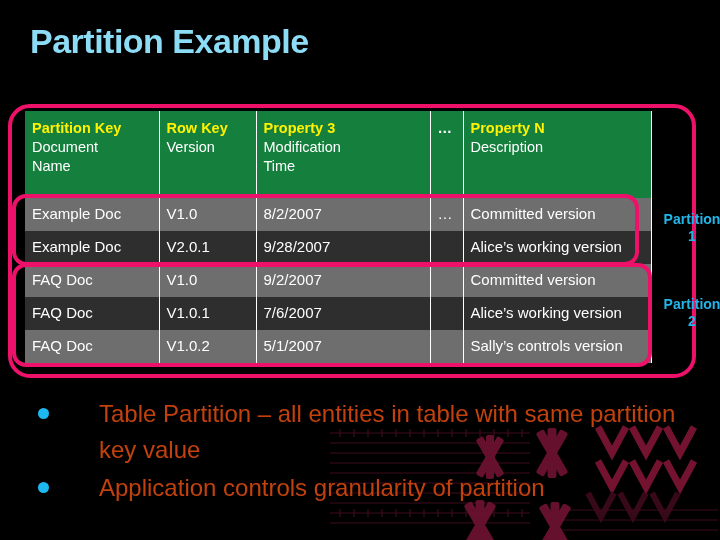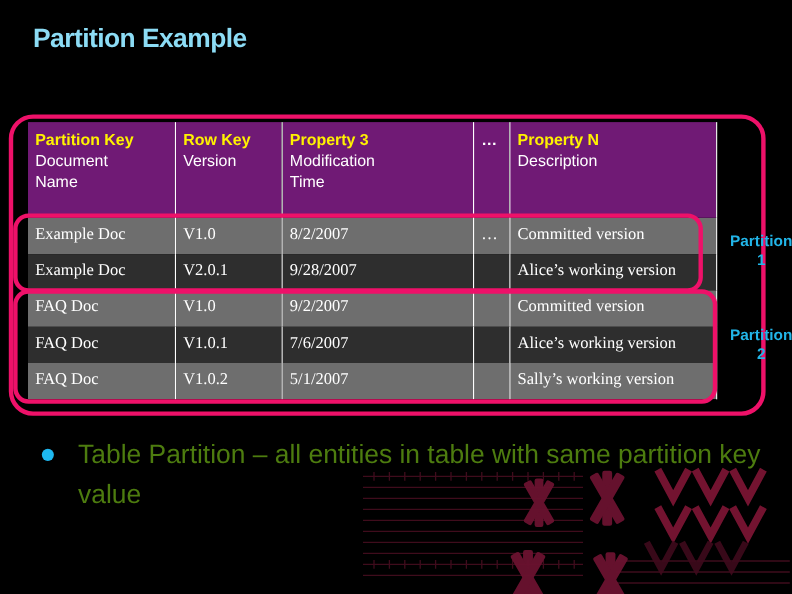--- a/index.html
+++ b/index.html
@@ -25,21 +25,21 @@
     height: 125px;
     pointer-events: none;
     z-index: 0;
   }
 
   
   #title {
     position: absolute;
     left: 30px;
     top: 22px;
-    font-size: 24px;
+    font-size: 34px;
     font-weight: bold;
     color: #8CDCF5;
     letter-spacing: -0.5px;
     white-space: nowrap;
     z-index: 3;
   }
 
   
   #outer-frame {
     position: absolute;
@@ -73,21 +73,21 @@
     font-size: 14.5px;
     line-height: 19px;
     border-right: 1.5px solid #FFFFFF;
     box-sizing: border-box;
     overflow: hidden;
     white-space: nowrap;
   }
   table.grid td.last { border-right: 1.5px solid #FFFFFF; margin-left: 48px; }
 
   tr.head td {
-    background: #701a75;
+    background: #15803d;
     height: 87px;
     font-weight: bold;
     padding-top: 8px;
     white-space: normal;
   }
   tr.head .k {
     color: #FFF200;
     display: block;
     font-weight: bold;
   }
@@ -96,21 +96,20 @@
     display: block;
     font-weight: normal;
   }
   tr.head .dots { color: #FFFFFF; font-weight: bold; }
 
   tr.body td {
     height: 33px;
     padding-top: 6px;
     font-weight: normal;
     font-size: 15px;
-    font-family: Liberation Serif, serif;
   }
   tr.light td { background: #6E6E6E; }
   tr.dark  td { background: #2E2E2E; }
 
   
   .c1 { width: 134px; }
   .c2 { width: 97px; }
   .c3 { width: 174px; }
   .c4 { width: 33px; }
   .c5 { width: 188px; }
@@ -155,24 +154,25 @@
   }
   .bullet-dot {
     flex: 0 0 auto;
     width: 11px;
     height: 11px;
     border-radius: 50%;
     background: #1EB8F0;
     margin: 12px 22px 0 6px;
   }
   .bullet-text {
-    color: #4d7c0f;
+    color: #c2410c;
     font-size: 24px;
     line-height: 36px;
     font-weight: normal;
+    margin-left: 28px;
   }
 </style>
 </head>
 <body>
 
 <svg id="watermark" viewBox="0 0 390 125" preserveAspectRatio="none">
   <g fill="none" stroke="#4A0F22" stroke-width="1.2" opacity="0.85">
     <path d="M0 18 H200 M0 28 H200 M0 38 H200 M0 48 H200 M0 58 H200 M0 68 H200 M0 78 H200 M0 88 H200 M0 98 H200 M0 108 H200"></path>
     <path d="M10 14 v8 M24 14 v8 M38 14 v8 M52 14 v8 M66 14 v8 M80 14 v8 M94 14 v8 M108 14 v8 M122 14 v8 M136 14 v8 M150 14 v8 M164 14 v8 M178 14 v8 M192 14 v8"></path>
     <path d="M10 94 v8 M24 94 v8 M38 94 v8 M52 94 v8 M66 94 v8 M80 94 v8 M94 94 v8 M108 94 v8 M122 94 v8 M136 94 v8 M150 94 v8 M164 94 v8 M178 94 v8 M192 94 v8"></path>
@@ -272,21 +272,21 @@
         <td class="c2">V1.0.1</td>
         <td class="c3">7/6/2007</td>
         <td class="c4"></td>
         <td class="c5 last">Alice’s working version</td>
       </tr>
       <tr class="body light">
         <td class="c1">FAQ Doc</td>
         <td class="c2">V1.0.2</td>
         <td class="c3">5/1/2007</td>
         <td class="c4"></td>
-        <td class="c5 last">Sally’s working version</td>
+        <td class="c5 last">Sally’s controls version</td>
       </tr>
     </tbody>
   </table>
 </div>
 
 <div class="part-box" id="part-box-1"></div>
 <div class="part-box" id="part-box-2"></div>
 
 <div class="part-label" id="part-label-1">
   <span>Partition</span><br>
@@ -295,13 +295,17 @@
 <div class="part-label" id="part-label-2">
   <span>Partition</span><br>
   <span>2</span>
 </div>
 
 <div id="bullets">
   <div class="bullet-row">
     <div class="bullet-dot"></div>
     <div class="bullet-text">Table Partition – all entities in table with same partition key value</div>
   </div>
+  <div class="bullet-row">
+    <div class="bullet-dot"></div>
+    <div class="bullet-text">Application controls granularity of partition</div>
+  </div>
 </div>
 
 </body></html>

